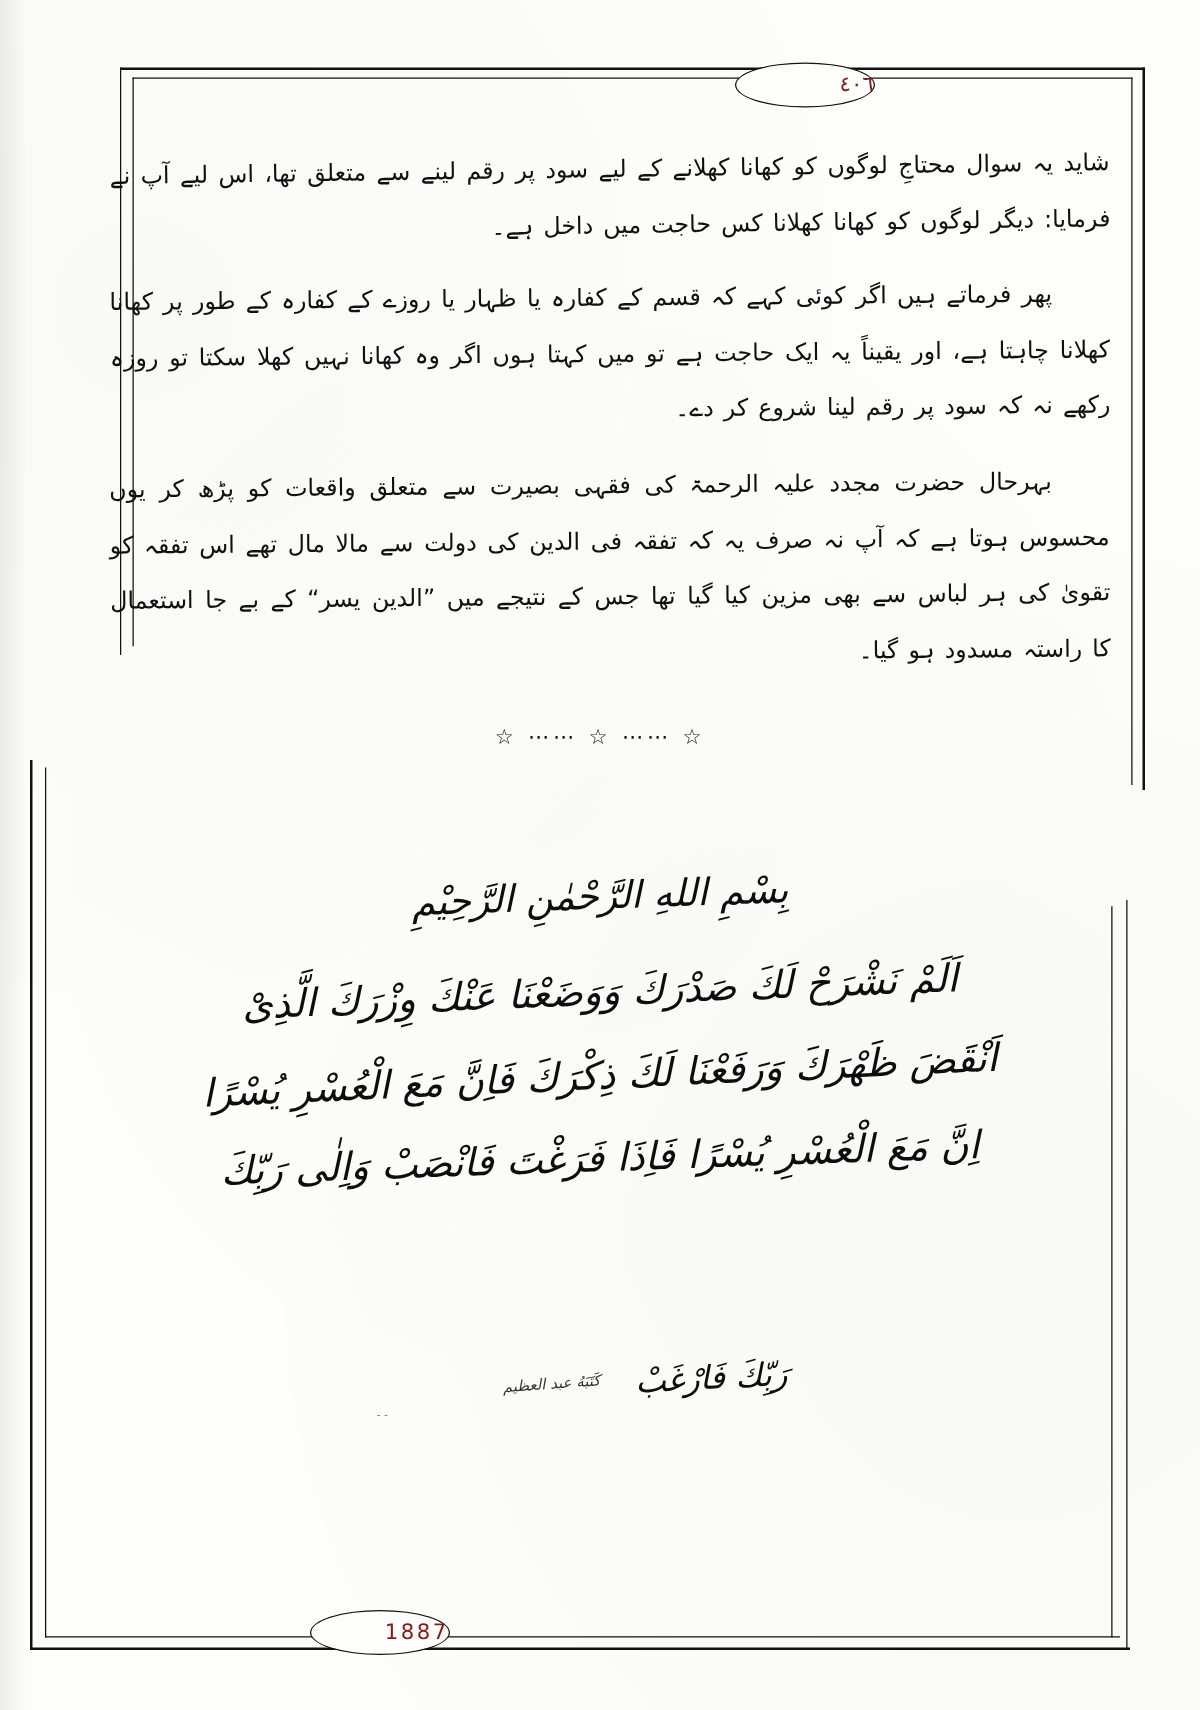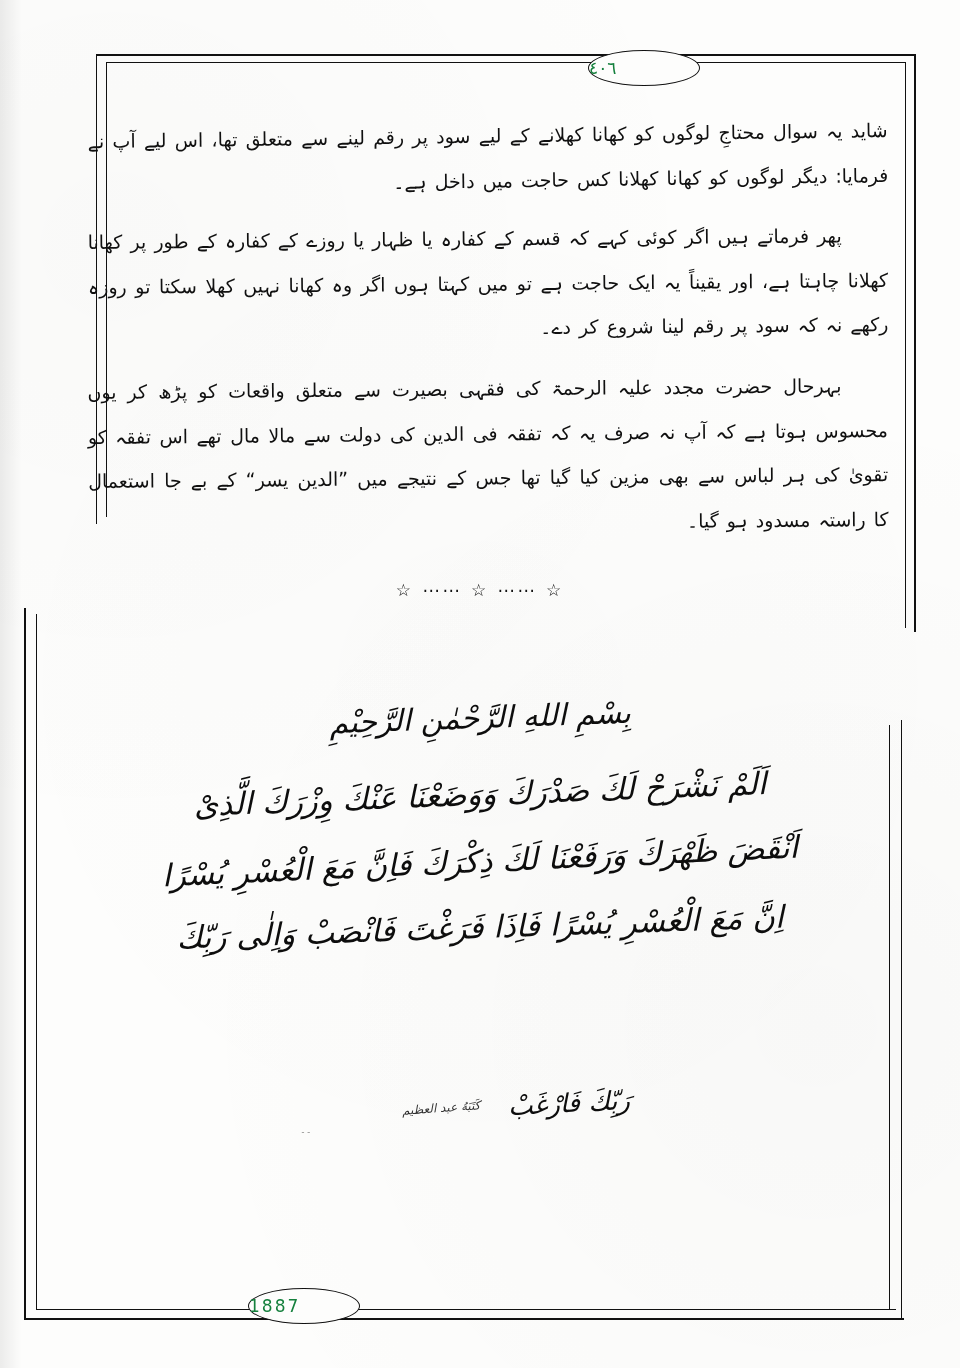--- a/index.html
+++ b/index.html
@@ -108,25 +108,25 @@
   
   .page-oval {
     position: absolute;
     width: 110px;
     height: 34px;
     border: 1.6px solid #111;
     border-radius: 50%;
     background: #fdfdfc;
     display: flex;
     align-items: center;
-    justify-content: flex-end;
+    justify-content: flex-start;
     font-family: "DejaVu Sans", sans-serif;
     font-size: 17px;
     letter-spacing: 2px;
-    color: #15803d;
+    color: #7f1d1d;
   }
   .page-oval.top { top: 50px; left: 588px; }
   .page-oval.bottom { bottom: 44px; left: 248px; }
   .page-oval .num { direction: rtl; }
 
   
   .body-text {
     position: absolute;
     top: 108px;
     right: 72px;

